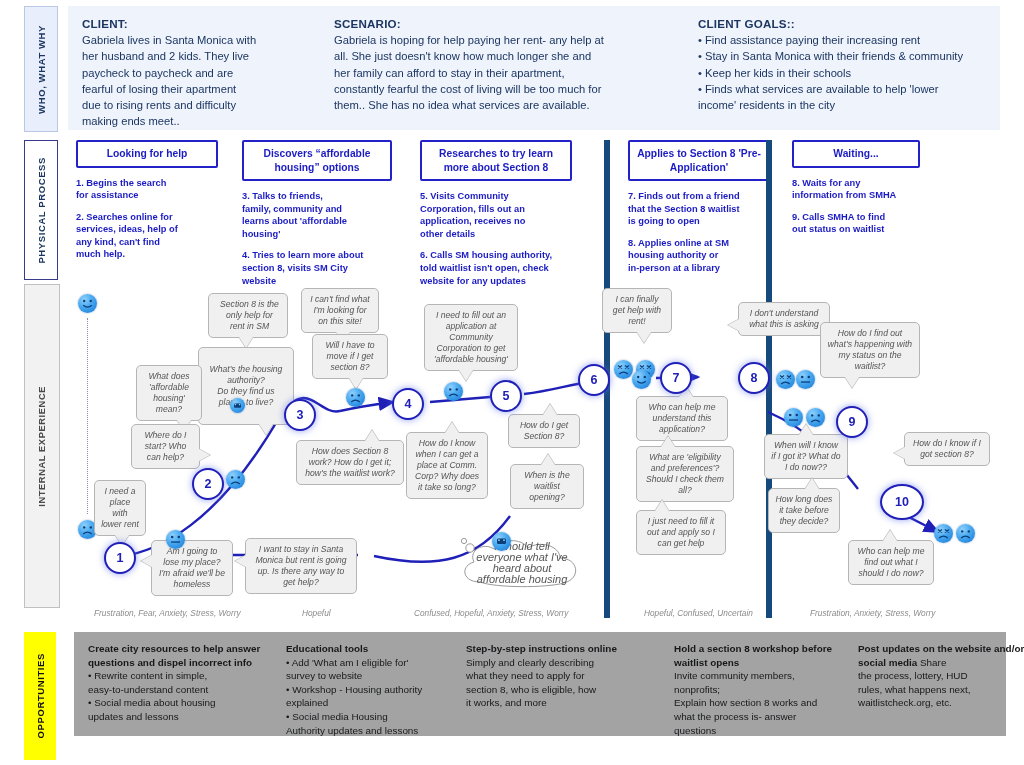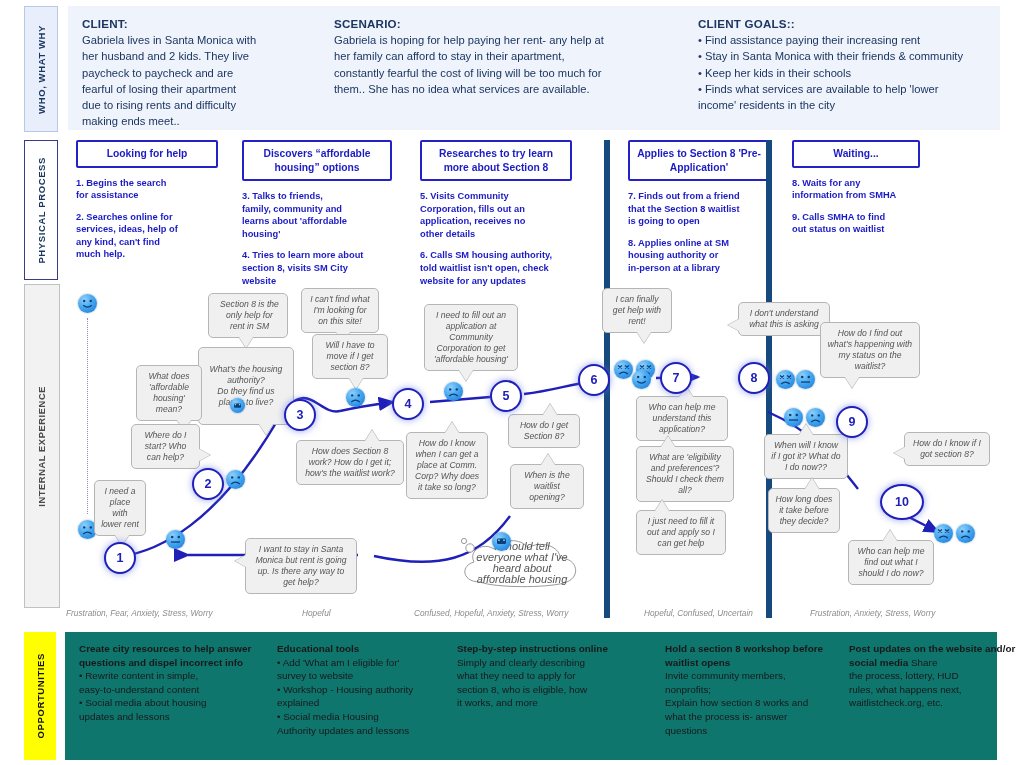--- a/index.html
+++ b/index.html
@@ -76,21 +76,21 @@
   
   .emo{position:absolute;color:#8c8c8c;font-style:italic;font-size:8.3px;white-space:nowrap;}
 
   
   .divider{position:absolute;width:6px;background:#174a7c;}
 
   
   #row-opp{position:absolute;left:24px;top:632px;width:976px;height:128px;}
   #opp-rail{left:0;top:0;width:32px;height:128px;background:#ffff00;}
   #opp-rail span{color:#111;font-size:9.5px;}
-  #opp-panel{position:absolute;left:41px;top:0;width:932px;height:128px;background:#0f766e;}
+  #opp-panel{position:absolute;left:50px;top:0;width:932px;height:104px;background:#a3a3a3;}
   .opp-col{position:absolute;top:10px;color:#17181a;font-size:9.9px;line-height:13.6px;}
   .opp-col b{font-weight:bold;}
   .opp-col .ln{display:block;}
 </style>
 </head>
 <body>
 
 <div class="map">
 
   <div id="row-who">
@@ -105,20 +105,21 @@
         <span class="line">her husband and 2 kids. They live</span>
         <span class="line">paycheck to paycheck and are</span>
         <span class="line">fearful of losing their apartment</span>
         <span class="line">due to rising rents and difficulty</span>
         <span class="line">making ends meet..</span>
       </div>
 
       <div class="who-col" style="left:266px;width:310px;">
         <b>SCENARIO:</b>
         <span class="line">Gabriela is hoping for help paying her rent- any help at</span>
+        <span class="line">all. She just doesn't know how much longer she and</span>
         <span class="line">her family can afford to stay in their apartment,</span>
         <span class="line">constantly fearful the cost of living will be too much for</span>
         <span class="line">them.. She has no idea what services are available.</span>
       </div>
 
       <div class="who-col" style="left:630px;width:300px;">
         <b>CLIENT GOALS::</b>
         <span class="line">• Find assistance paying their increasing rent</span>
         <span class="line">• Stay in Santa Monica with their friends &amp; community</span>
         <span class="line">• Keep her kids in their schools</span>
@@ -253,20 +254,24 @@
         <i class="tail tail-d" style="left:40px;bottom:-11px;"></i>
       </div>
       <div class="bub" style="left:73px;top:140px;width:69px;">
         <span>Where do I start? Who can help?</span>
         <i class="tail tail-r" style="right:-11px;top:24px;"></i>
       </div>
       <div class="bub" style="left:36px;top:196px;width:52px;">
         <span>I need a place with lower rent</span>
         <i class="tail tail-d" style="left:20px;bottom:-11px;"></i>
       </div>
+      <div class="bub" style="left:93px;top:256px;width:82px;">
+        <span>Am I going to lose my place? I'm afraid we'll be homeless</span>
+        <i class="tail tail-l" style="left:-11px;top:14px;"></i>
+      </div>
       <div class="bub" style="left:187px;top:254px;width:112px;">
         <span>I want to stay in Santa Monica but rent is going up. Is there any way to get help?</span>
         <i class="tail tail-l" style="left:-11px;top:16px;"></i>
       </div>
 
       <div class="bub" style="left:243px;top:4px;width:78px;">
         <span>I can't find what I'm looking for on this site!</span>
         <i class="tail tail-d" style="left:34px;bottom:-11px;"></i>
       </div>
       <div class="bub" style="left:254px;top:50px;width:76px;">
@@ -474,21 +479,21 @@
           </svg>
       </div>
       <div class="sm" style="left:434px;top:248px;">
         <svg viewBox="0 0 19 19">
             <rect x="5" y="6.6" width="9" height="5.4" rx="1.2" fill="#0c3f7a"></rect>
             <circle cx="7" cy="8.2" r="0.9" fill="#8fd0fb"></circle>
             <circle cx="12" cy="8.2" r="0.9" fill="#8fd0fb"></circle>
           </svg>
       </div>
 
-      <div class="emo" style="left:8px;top:324px;">Frustration, Fear, Anxiety, Stress, Worry</div>
+      <div class="emo" style="left:36px;top:324px;">Frustration, Fear, Anxiety, Stress, Worry</div>
       <div class="emo" style="left:244px;top:324px;">Hopeful</div>
       <div class="emo" style="left:356px;top:324px;">Confused, Hopeful, Anxiety, Stress, Worry</div>
       <div class="emo" style="left:586px;top:324px;">Hopeful, Confused, Uncertain</div>
       <div class="emo" style="left:752px;top:324px;">Frustration, Anxiety, Stress, Worry</div>
 
     </div>
   </div>
 
   <div id="row-opp">
     <div class="rail" id="opp-rail">

